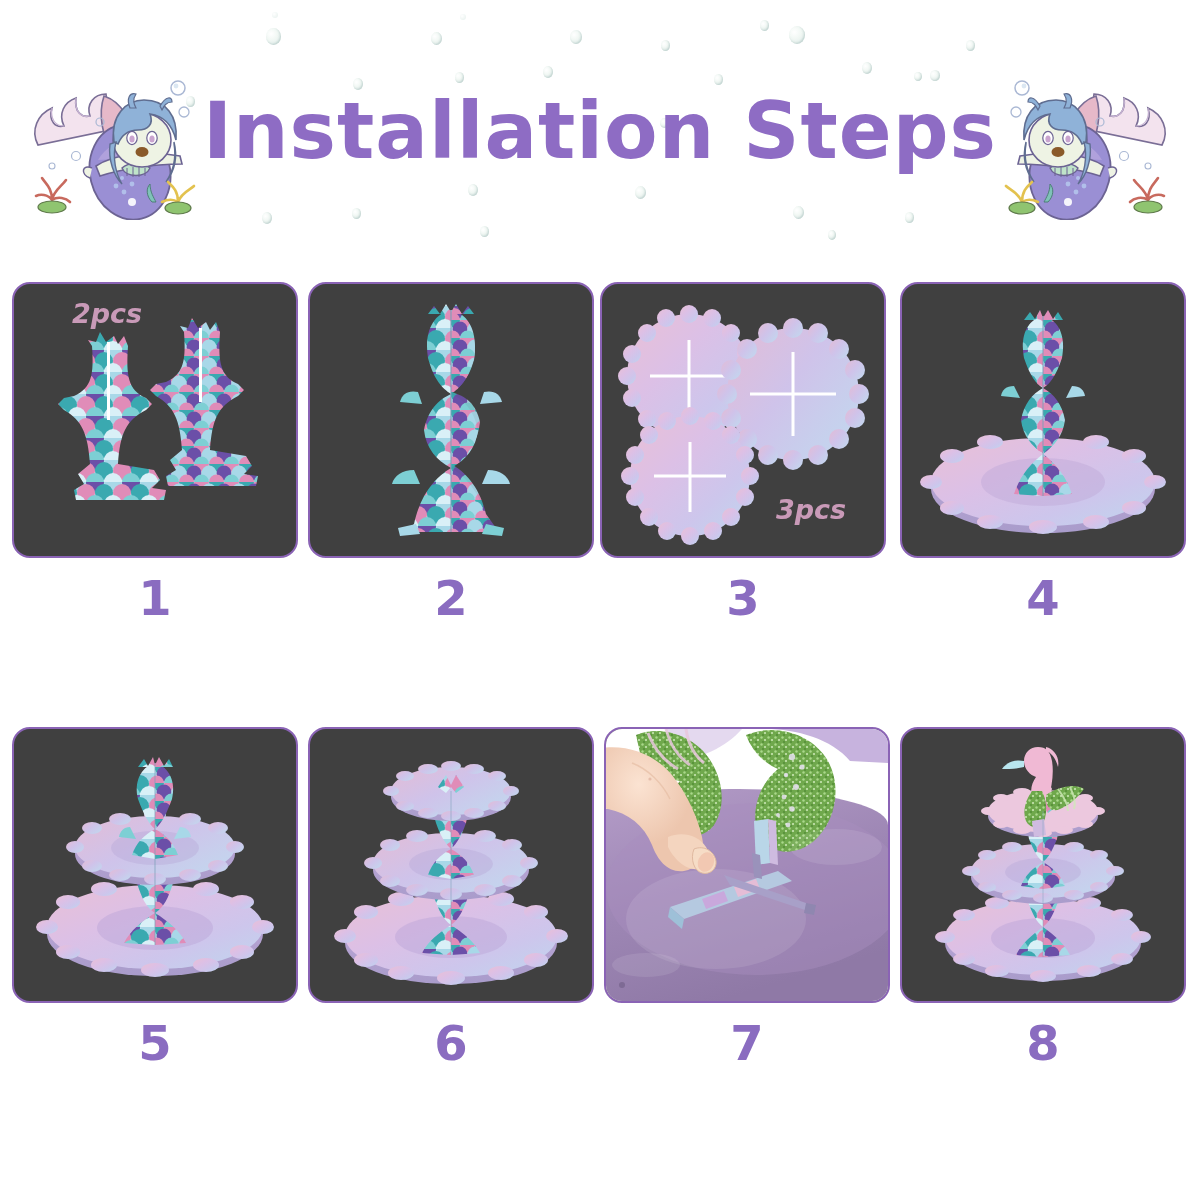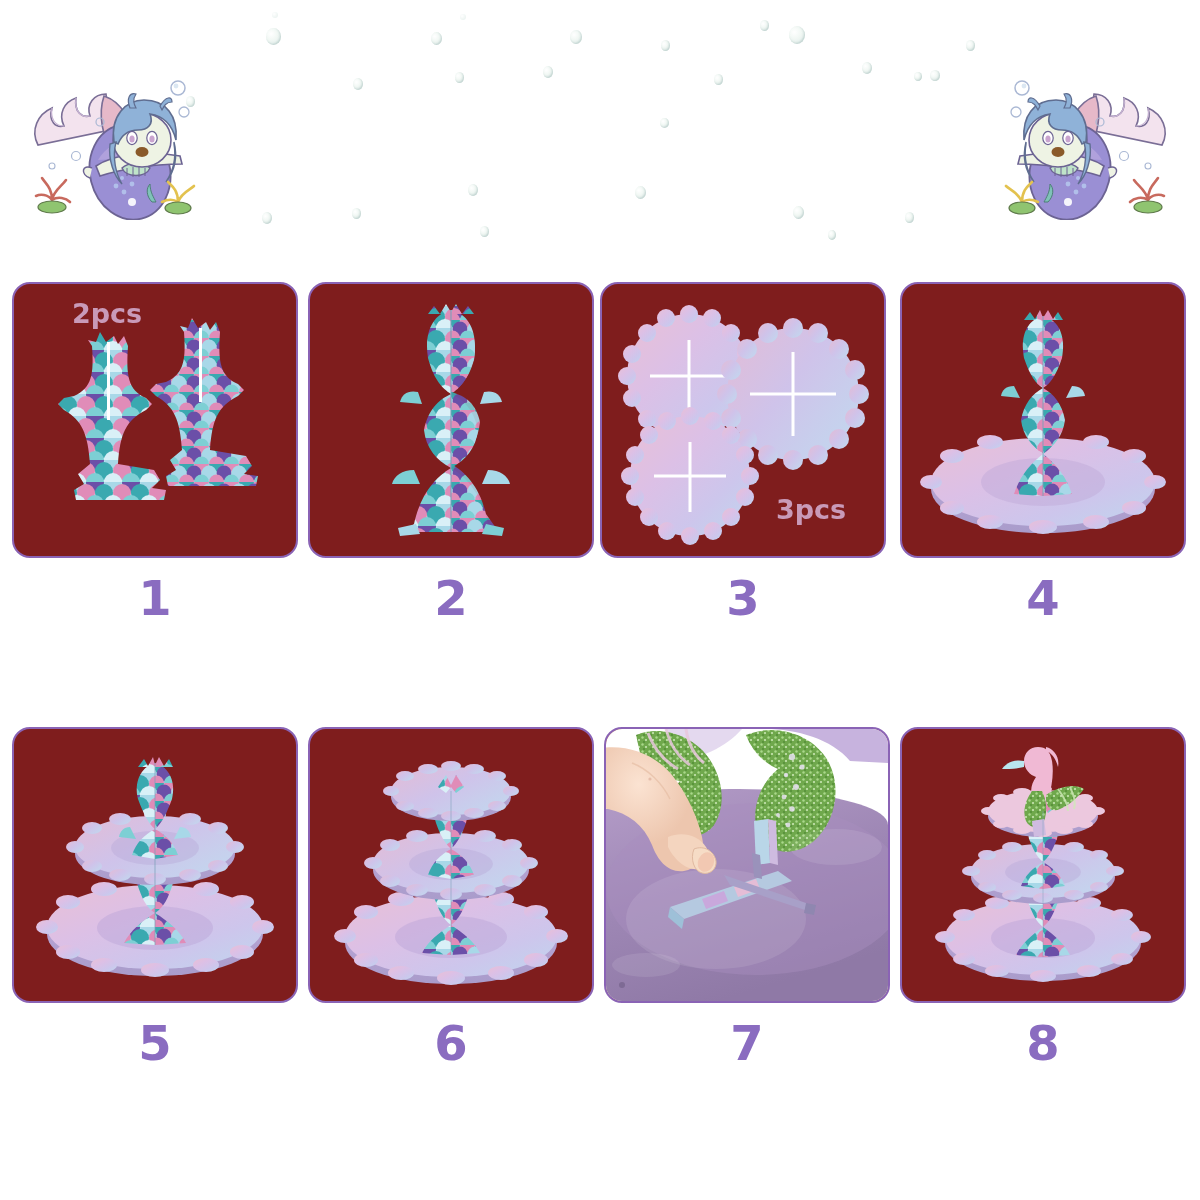--- a/index.html
+++ b/index.html
@@ -39,22 +39,23 @@
   .bubble.tiny{background:radial-gradient(circle at 36% 34%, rgba(255,255,255,.9) 0%, rgba(226,238,234,.55) 60%, rgba(190,212,208,.35) 100%);box-shadow:none;}
 
   
   .grid-row{position:absolute;left:0;width:1200px;}
   .cell{position:absolute;width:286px;}
   .card{
     position:relative;
     width:282px;height:272px;
     border:2px solid #8a63b5;
     border-radius:18px;
-    background:#7f1d1d;
+    background:#404040;
     overflow:hidden;
+    font-style:italic;
   }
   .card.photo{padding:0;}
   .step-number{
     position:absolute;left:0;width:286px;text-align:center;
     top:292px;
     font-size:48px;font-weight:700;color:#8a6cc0;
     font-family:"DejaVu Sans","Liberation Sans",sans-serif;
     line-height:1;
   }
   .pcs-label{
@@ -195,20 +196,21 @@
       <div class="bubble" style="left:262px;top:212px;width:10px;height:12px;"></div>
       <div class="bubble" style="left:352px;top:208px;width:9px;height:11px;"></div>
       <div class="bubble" style="left:793px;top:206px;width:11px;height:13px;"></div>
       <div class="bubble" style="left:828px;top:230px;width:8px;height:10px;"></div>
       <div class="bubble" style="left:905px;top:212px;width:9px;height:11px;"></div>
       <div class="bubble" style="left:914px;top:72px;width:8px;height:9px;"></div>
       <div class="bubble" style="left:660px;top:118px;width:9px;height:10px;"></div>
       <div class="bubble" style="left:186px;top:96px;width:9px;height:11px;"></div>
     </div>
 
+    <div class="title">Installation Steps</div>
   </div>
 
   <svg width="0" height="0" style="position:absolute" aria-hidden="true">
     <defs>
 
       <pattern id="scales" width="36" height="22" patternUnits="userSpaceOnUse">
         <rect width="36" height="22" fill="#d9f0f7"></rect>
         <path d="M0 0 a9 11 0 0 0 18 0 a9 11 0 0 0 -18 0 Z" fill="#3aa9b0" transform="translate(0,0)"></path>
         <circle cx="9" cy="0" r="9" fill="#6b4fa8"></circle>
         <circle cx="27" cy="0" r="9" fill="#a8d8e8"></circle>

